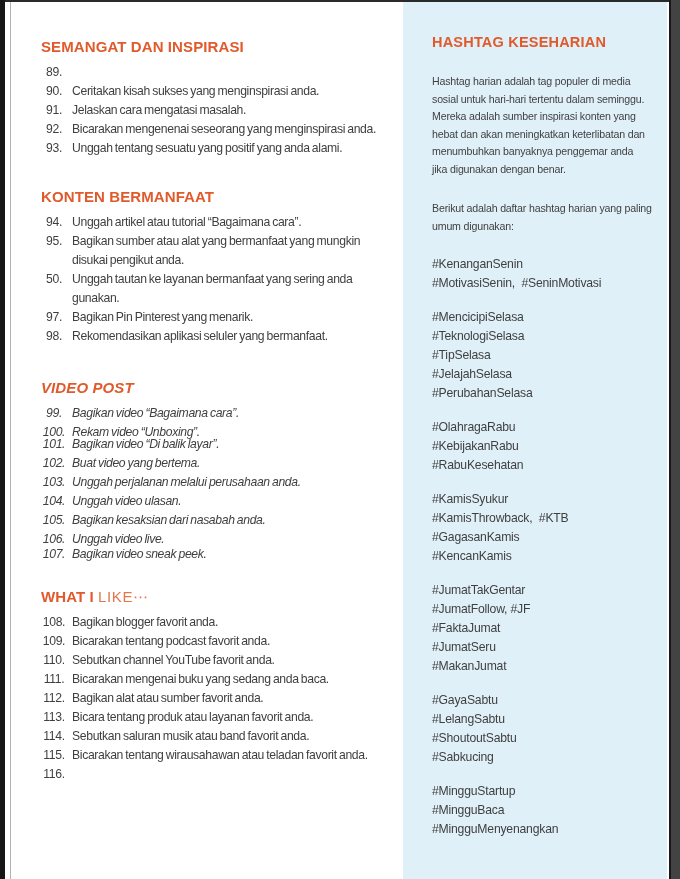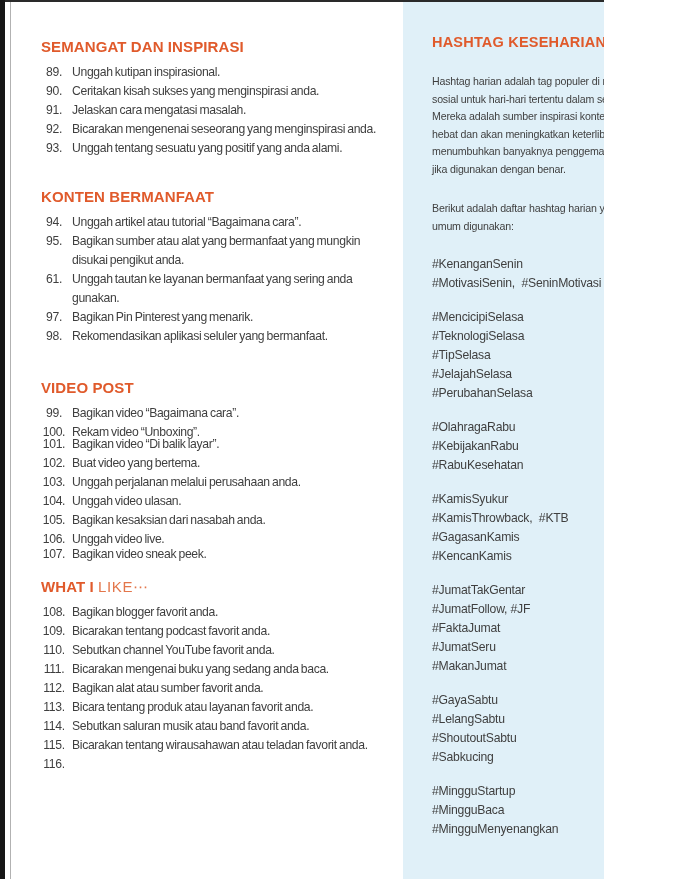--- a/index.html
+++ b/index.html
@@ -1,20 +1,20 @@
 <!DOCTYPE html>
 <html><head>
 <meta charset="utf-8">
 <style>
   * { margin:0; padding:0; box-sizing:border-box; }
   html,body { background:#ffffff; }
   body { font-family:"Liberation Sans", sans-serif; }
 
   #screen {
-    position:relative; width:604px; height:879px;
+    position:relative; width:680px; height:879px;
     background:#ffffff; overflow:hidden;
   }
 
   
   .frame-top   { position:absolute; left:0; top:0; width:680px; height:2px; background:#2a2a2a; z-index:6; }
   .frame-left  { position:absolute; left:0; top:0; width:5px; height:879px; background:#161616; z-index:6; }
   .edge-line   { position:absolute; left:10px; top:0; width:1px; height:879px; background:#b2b2b2; z-index:5; }
   .frame-right { position:absolute; left:669px; top:0; width:11px; height:879px; background:#434343; border-left:2px solid #191919; z-index:6; }
 
   .page {
@@ -23,21 +23,21 @@
   }
 
   
   .left-col {
     position:absolute; left:0; top:0; width:392px;
     padding:36px 0 0 30px; color:#3f3f3f;
   }
   .section { }
   .sec-semangat-dan-inspirasi { margin-bottom:30px; }
   .sec-konten-bermanfaat      { margin-bottom:33px; }
-  .sec-video-post             { margin-bottom:14px; }
+  .sec-video-post             { margin-bottom:24px;font-style:italic; }
   .sec-title {
     font-size:15px; font-weight:bold; color:#e05a2b;
     letter-spacing:0.1px; line-height:18px; margin:0 0 7px 0;
   }
   .sec-title .title-light { font-weight:normal; color:#e3764b; letter-spacing:0.6px; }
   .row {
     display:flex; font-size:12.2px; line-height:19px;
     letter-spacing:-0.35px; word-spacing:-0.8px;
   }
   .row .num { flex:0 0 26px; text-align:center; }
@@ -78,21 +78,20 @@
 
   <div class="page">
 
     <div class="left-col" id="left-sections">
 
     <section class="section sec-semangat-dan-inspirasi">
           <h2 class="sec-title"><span>SEMANGAT DAN INSPIRASI</span><span class="title-light"></span></h2>
           <div>
             <div class="row">
               <span class="num">89.</span>
-              <span class="txt">Unggah kutipan inspirasional.</span>
             </div>
             <div class="row">
               <span class="num">90.</span>
               <span class="txt">Ceritakan kisah sukses yang menginspirasi anda.</span>
             </div>
             <div class="row">
               <span class="num">91.</span>
               <span class="txt">Jelaskan cara mengatasi masalah.</span>
             </div>
             <div class="row">
@@ -111,21 +110,21 @@
             <div class="row">
               <span class="num">94.</span>
               <span class="txt">Unggah artikel atau tutorial “Bagaimana cara”.</span>
             </div>
             <div class="row">
               <span class="num">95.</span>
               <span class="txt">Bagikan sumber atau alat yang bermanfaat yang mungkin
 disukai pengikut anda.</span>
             </div>
             <div class="row">
-              <span class="num">61.</span>
+              <span class="num">50.</span>
               <span class="txt">Unggah tautan ke layanan bermanfaat yang sering anda
 gunakan.</span>
             </div>
             <div class="row">
               <span class="num">97.</span>
               <span class="txt">Bagikan Pin Pinterest yang menarik.</span>
             </div>
             <div class="row">
               <span class="num">98.</span>
               <span class="txt">Rekomendasikan aplikasi seluler yang bermanfaat.</span>

